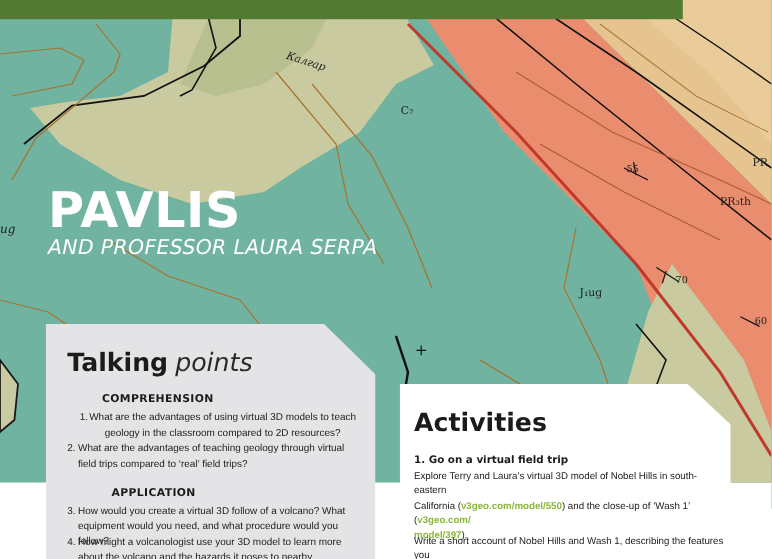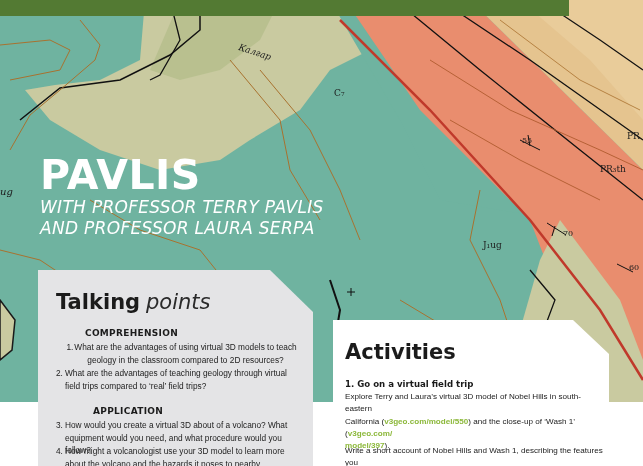--- a/index.html
+++ b/index.html
@@ -81,21 +81,20 @@
   <span class="map-label" style="left:563px;top:229px;font-size:8px;font-style:normal;">70</span>
   <span class="map-label" style="left:629px;top:263px;font-size:8px;font-style:normal;">60</span>
   <span class="map-label" style="left:483px;top:240px;font-size:9px;font-style:normal;">J₁ug</span>
   <span class="map-label" style="left:0px;top:186px;font-size:10px;">ug</span>
 </div>
 
 <div class="banner"></div>
 
 <div class="hero-title">PAVLIS</div>
 <div class="hero-sub">
-  <div>WITH PROFESSOR TERRY PAVLIS</div>
   <div>AND PROFESSOR LAURA SERPA</div>
 </div>
 
 <div class="talk-box">
   <div class="talk-title">
     <span class="b">Talking</span>
     <span class="i">points</span>
   </div>
 
   <div class="sec-head" style="top:58px;padding-left:29px;">COMPREHENSION</div>
@@ -103,21 +102,21 @@
     <span class="n">1.</span><span>What are the advantages of using virtual 3D models to teach</span>
     <span class="cont">geology in the classroom compared to 2D resources?</span>
   </div>
   <div class="q" style="top:97px;">
     <span class="n">2.</span><span>What are the advantages of teaching geology through virtual</span>
     <span class="cont">field trips compared to ‘real’ field trips?</span>
   </div>
 
   <div class="sec-head" style="top:136px;margin-left:37px;">APPLICATION</div>
   <div class="q" style="top:149px;">
-    <span class="n">3.</span><span>How would you create a virtual 3D about of a volcano? What</span>
+    <span class="n">3.</span><span>How would you create a virtual 3D follow of a volcano? What</span>
     <span class="cont">equipment would you need, and what procedure would you follow?</span>
   </div>
   <div class="q" style="top:175px;">
     <span class="n">4.</span><span>How might a volcanologist use your 3D model to learn more</span>
     <span class="cont">about the volcano and the hazards it poses to nearby communities?</span>
   </div>
 </div>
 
 <div class="act-box">
   <div class="act-title">Activities</div>

